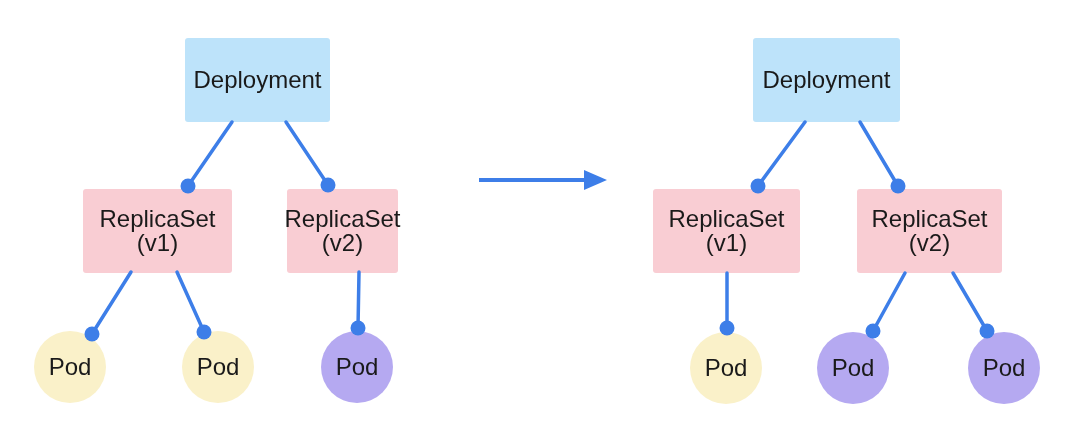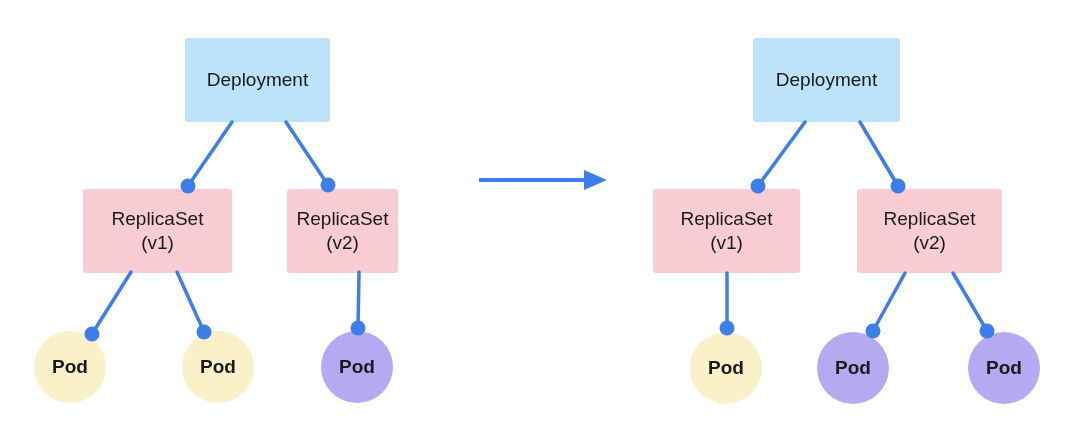--- a/index.html
+++ b/index.html
@@ -10,26 +10,26 @@
     overflow: hidden;
     font-family: "Liberation Sans", sans-serif;
   }
   .node {
     position: absolute;
     display: flex;
     flex-direction: column;
     align-items: center;
     justify-content: center;
     text-align: center;
-    font-size: 19px;
+    font-size: 24px;
     line-height: 24px;
     z-index: 1;
   }
   .box { border-radius: 3px; }
-  .pod { border-radius: 50%; width: 72px; height: 72px; font-weight: bold; }
+  .pod { border-radius: 50%; width: 72px; height: 72px; }
 
   
   .n-dep-l  { left: 185px; top: 38px;  width: 145px; height: 84px; }
   .n-rs1-l  { left: 83px;  top: 189px; width: 149px; height: 84px; }
   .n-rs2-l  { left: 287px; top: 189px; width: 111px; height: 84px; }
   .n-pod1-l { left: 34px;  top: 331px; }
   .n-pod2-l { left: 182px; top: 331px; }
   .n-pod3-l { left: 321px; top: 331px; }
 
   

